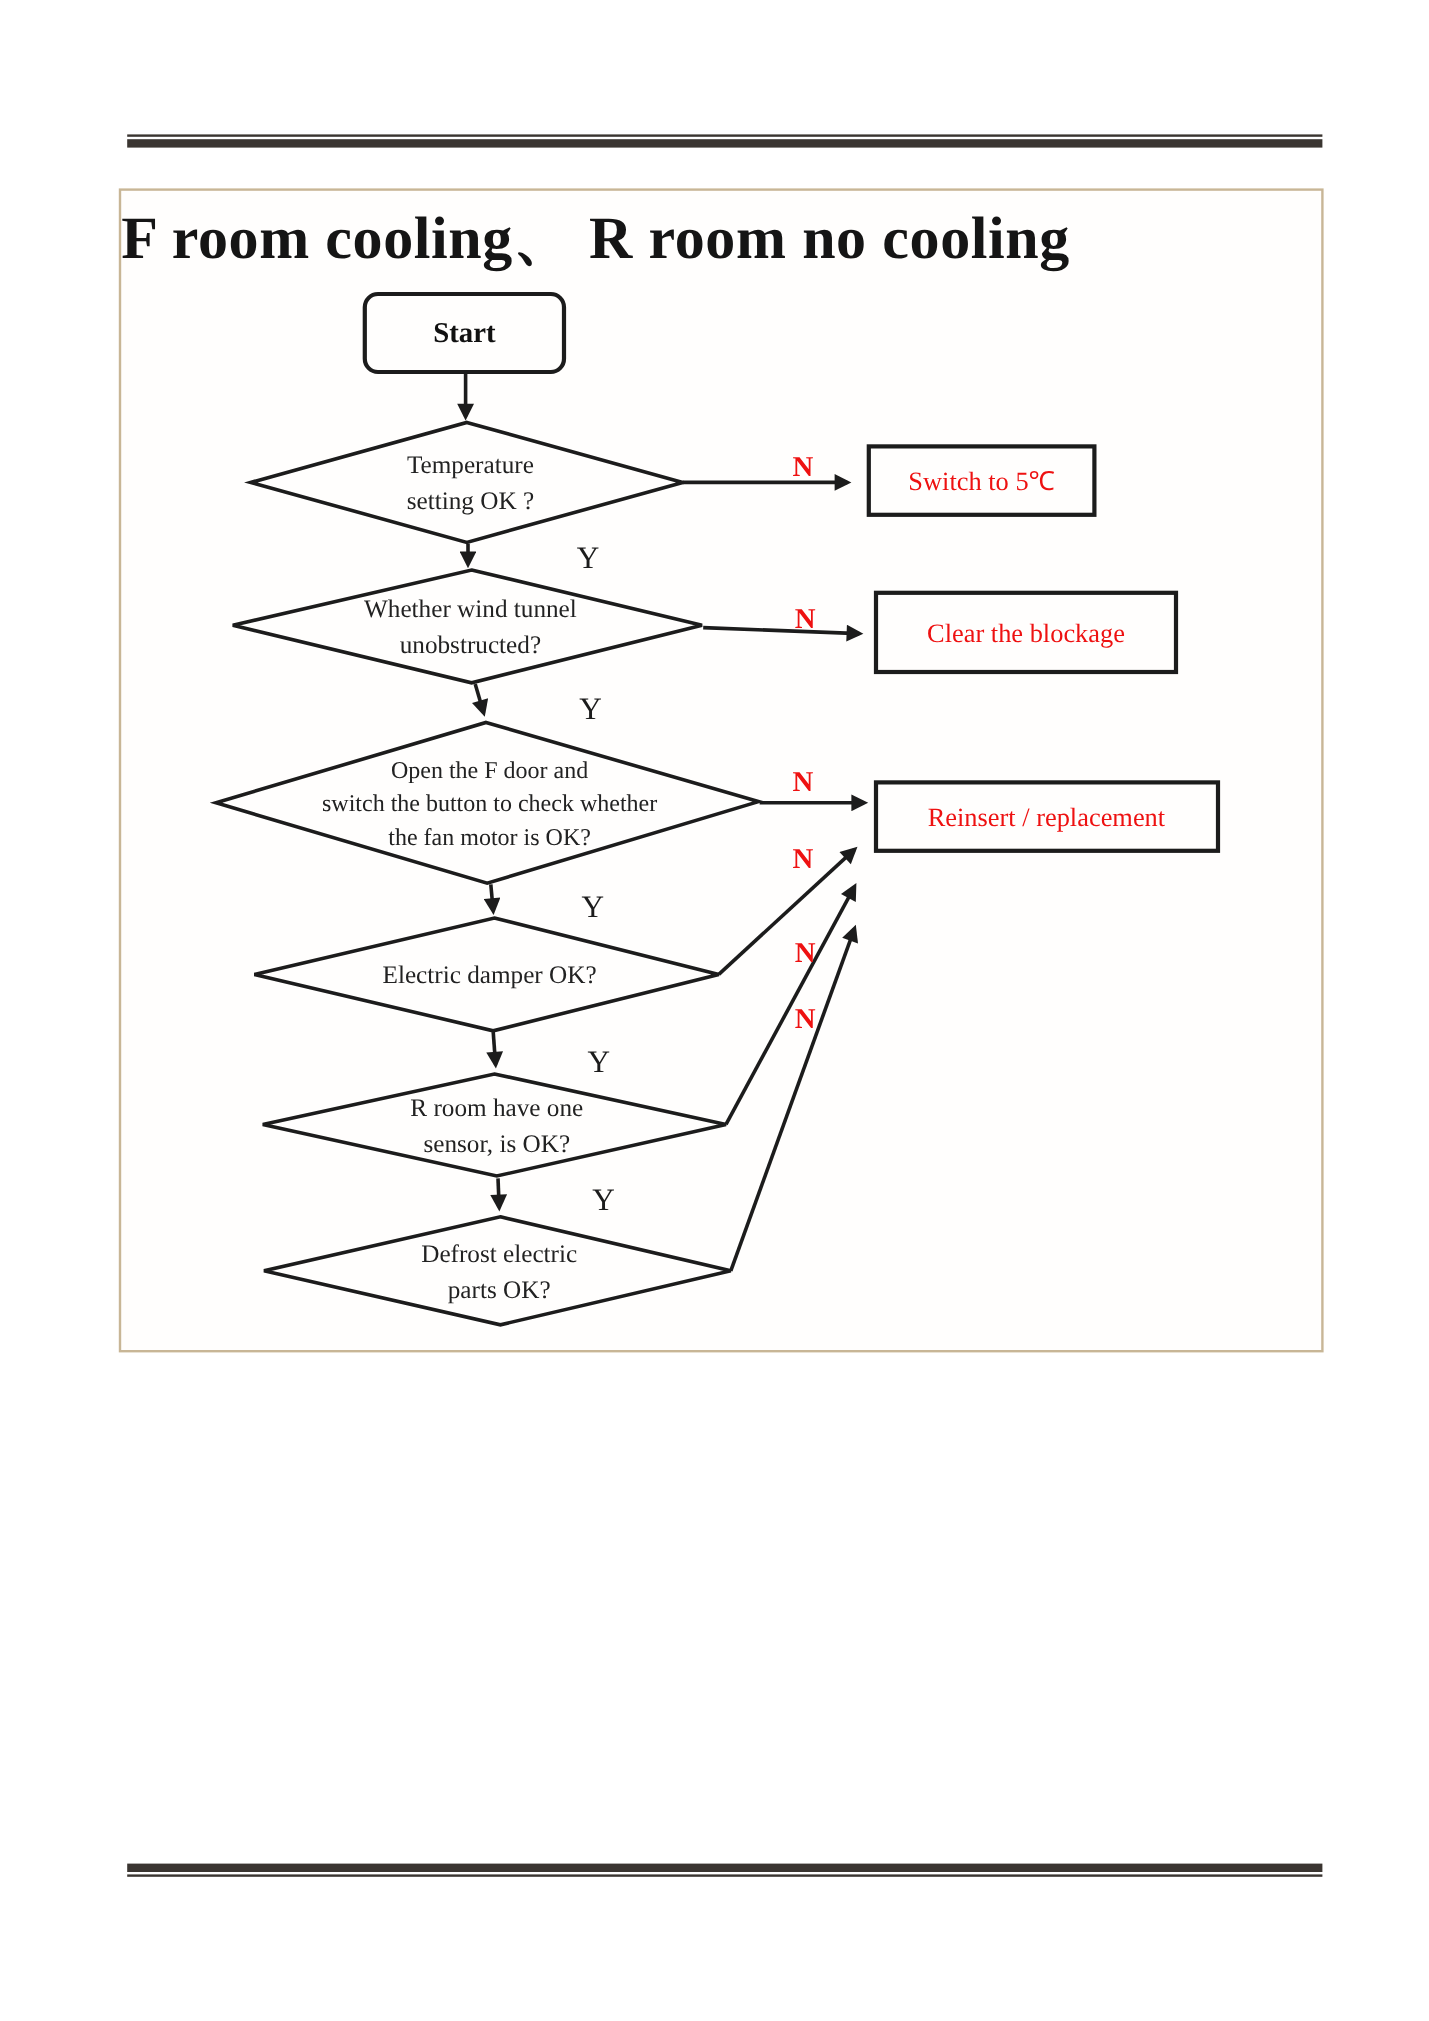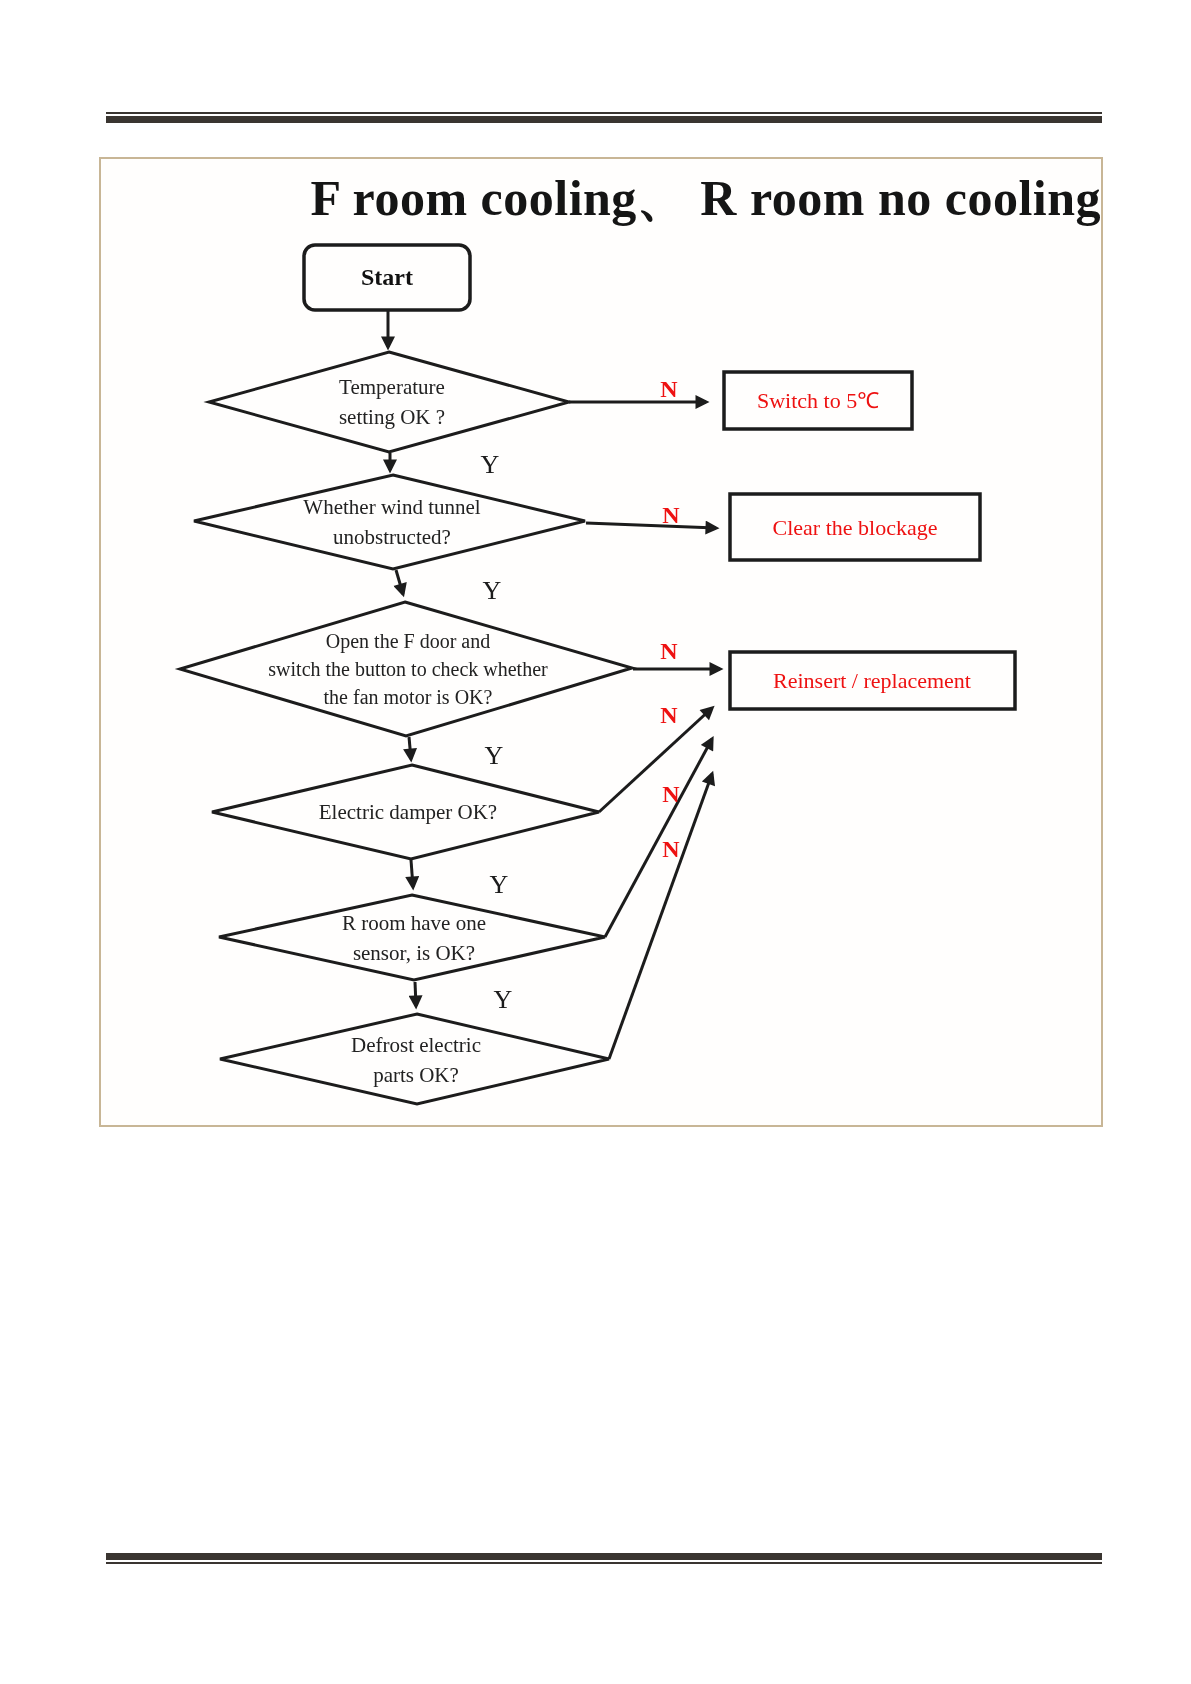--- a/index.html
+++ b/index.html
@@ -16,21 +16,21 @@
   .chart-frame {
     position:absolute;
     left:99px; top:157px;
     width:1000px; height:966px;
     border:2px solid #c8b696;
     background:#fffefd;
   }
   .page-title {
     position:absolute;
     top:6px; left:0; width:100%;
-    text-align:right;
+    text-align:left;
     font-size:50px;
     font-weight:bold;
     color:#151515;
     white-space:nowrap;
     letter-spacing:0.5px;
   }
   svg.flow { position:absolute; left:-2px; top:-2px; }
 
   svg text {
     font-family:"Liberation Serif", serif;

